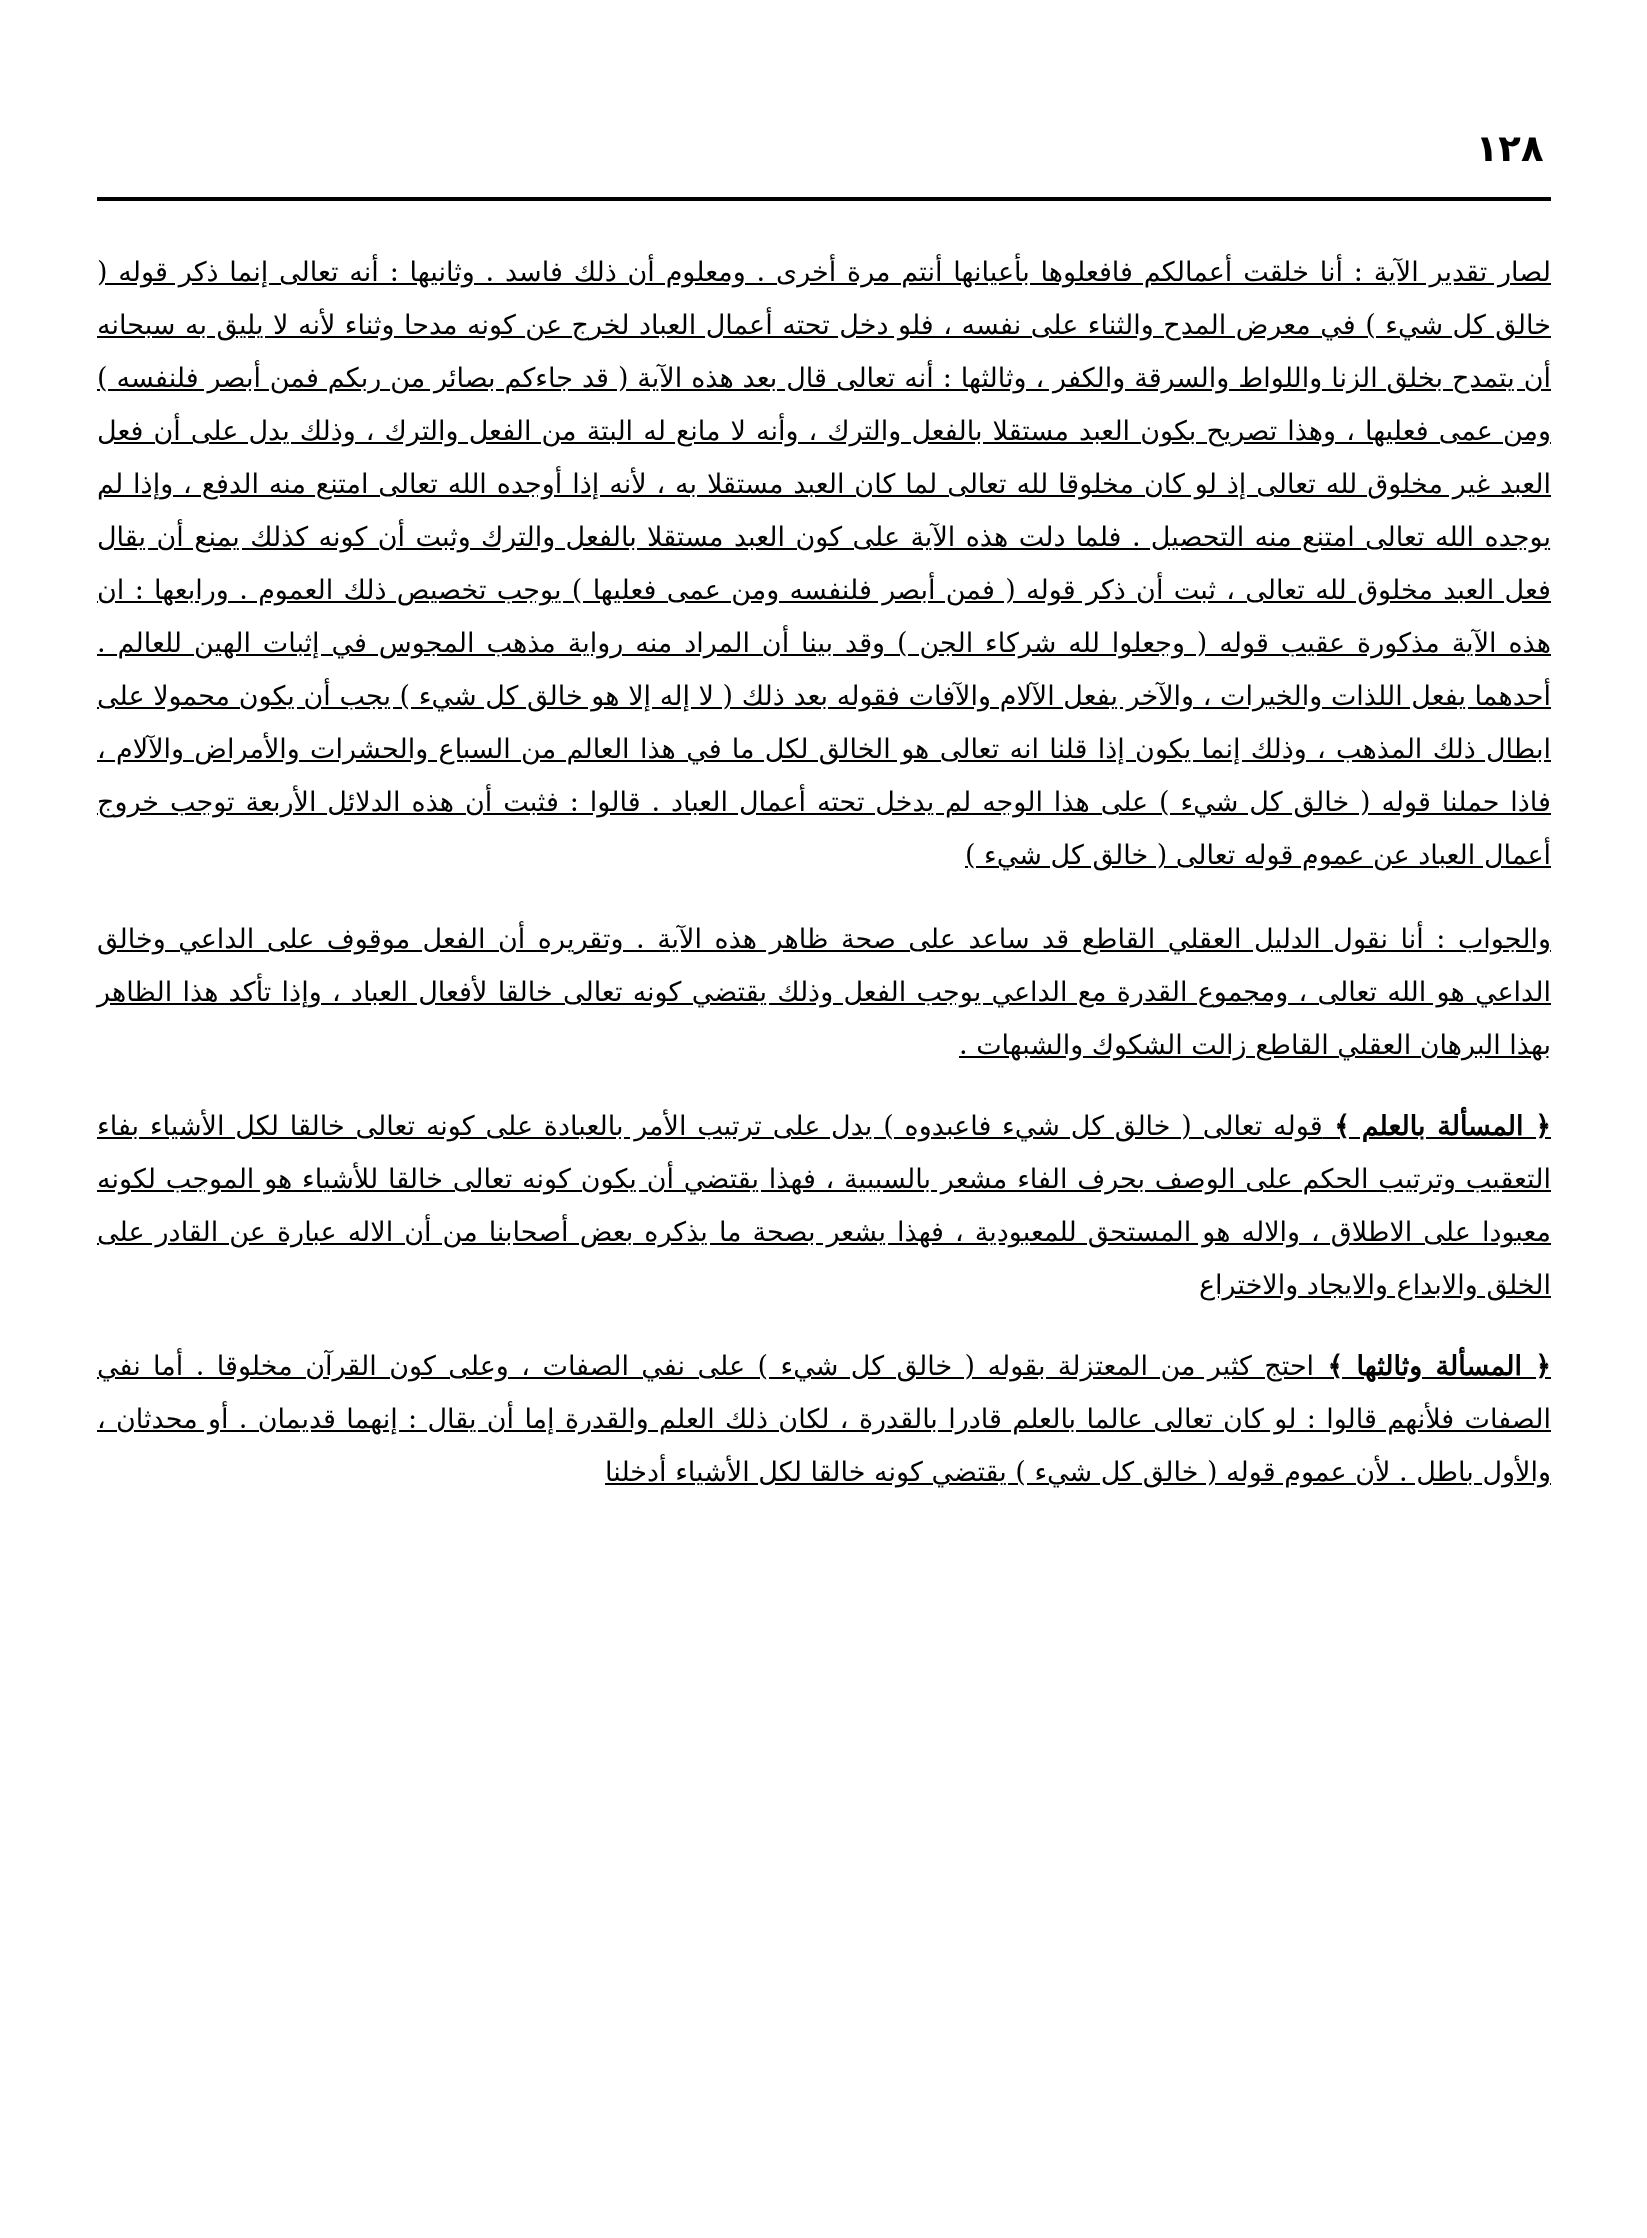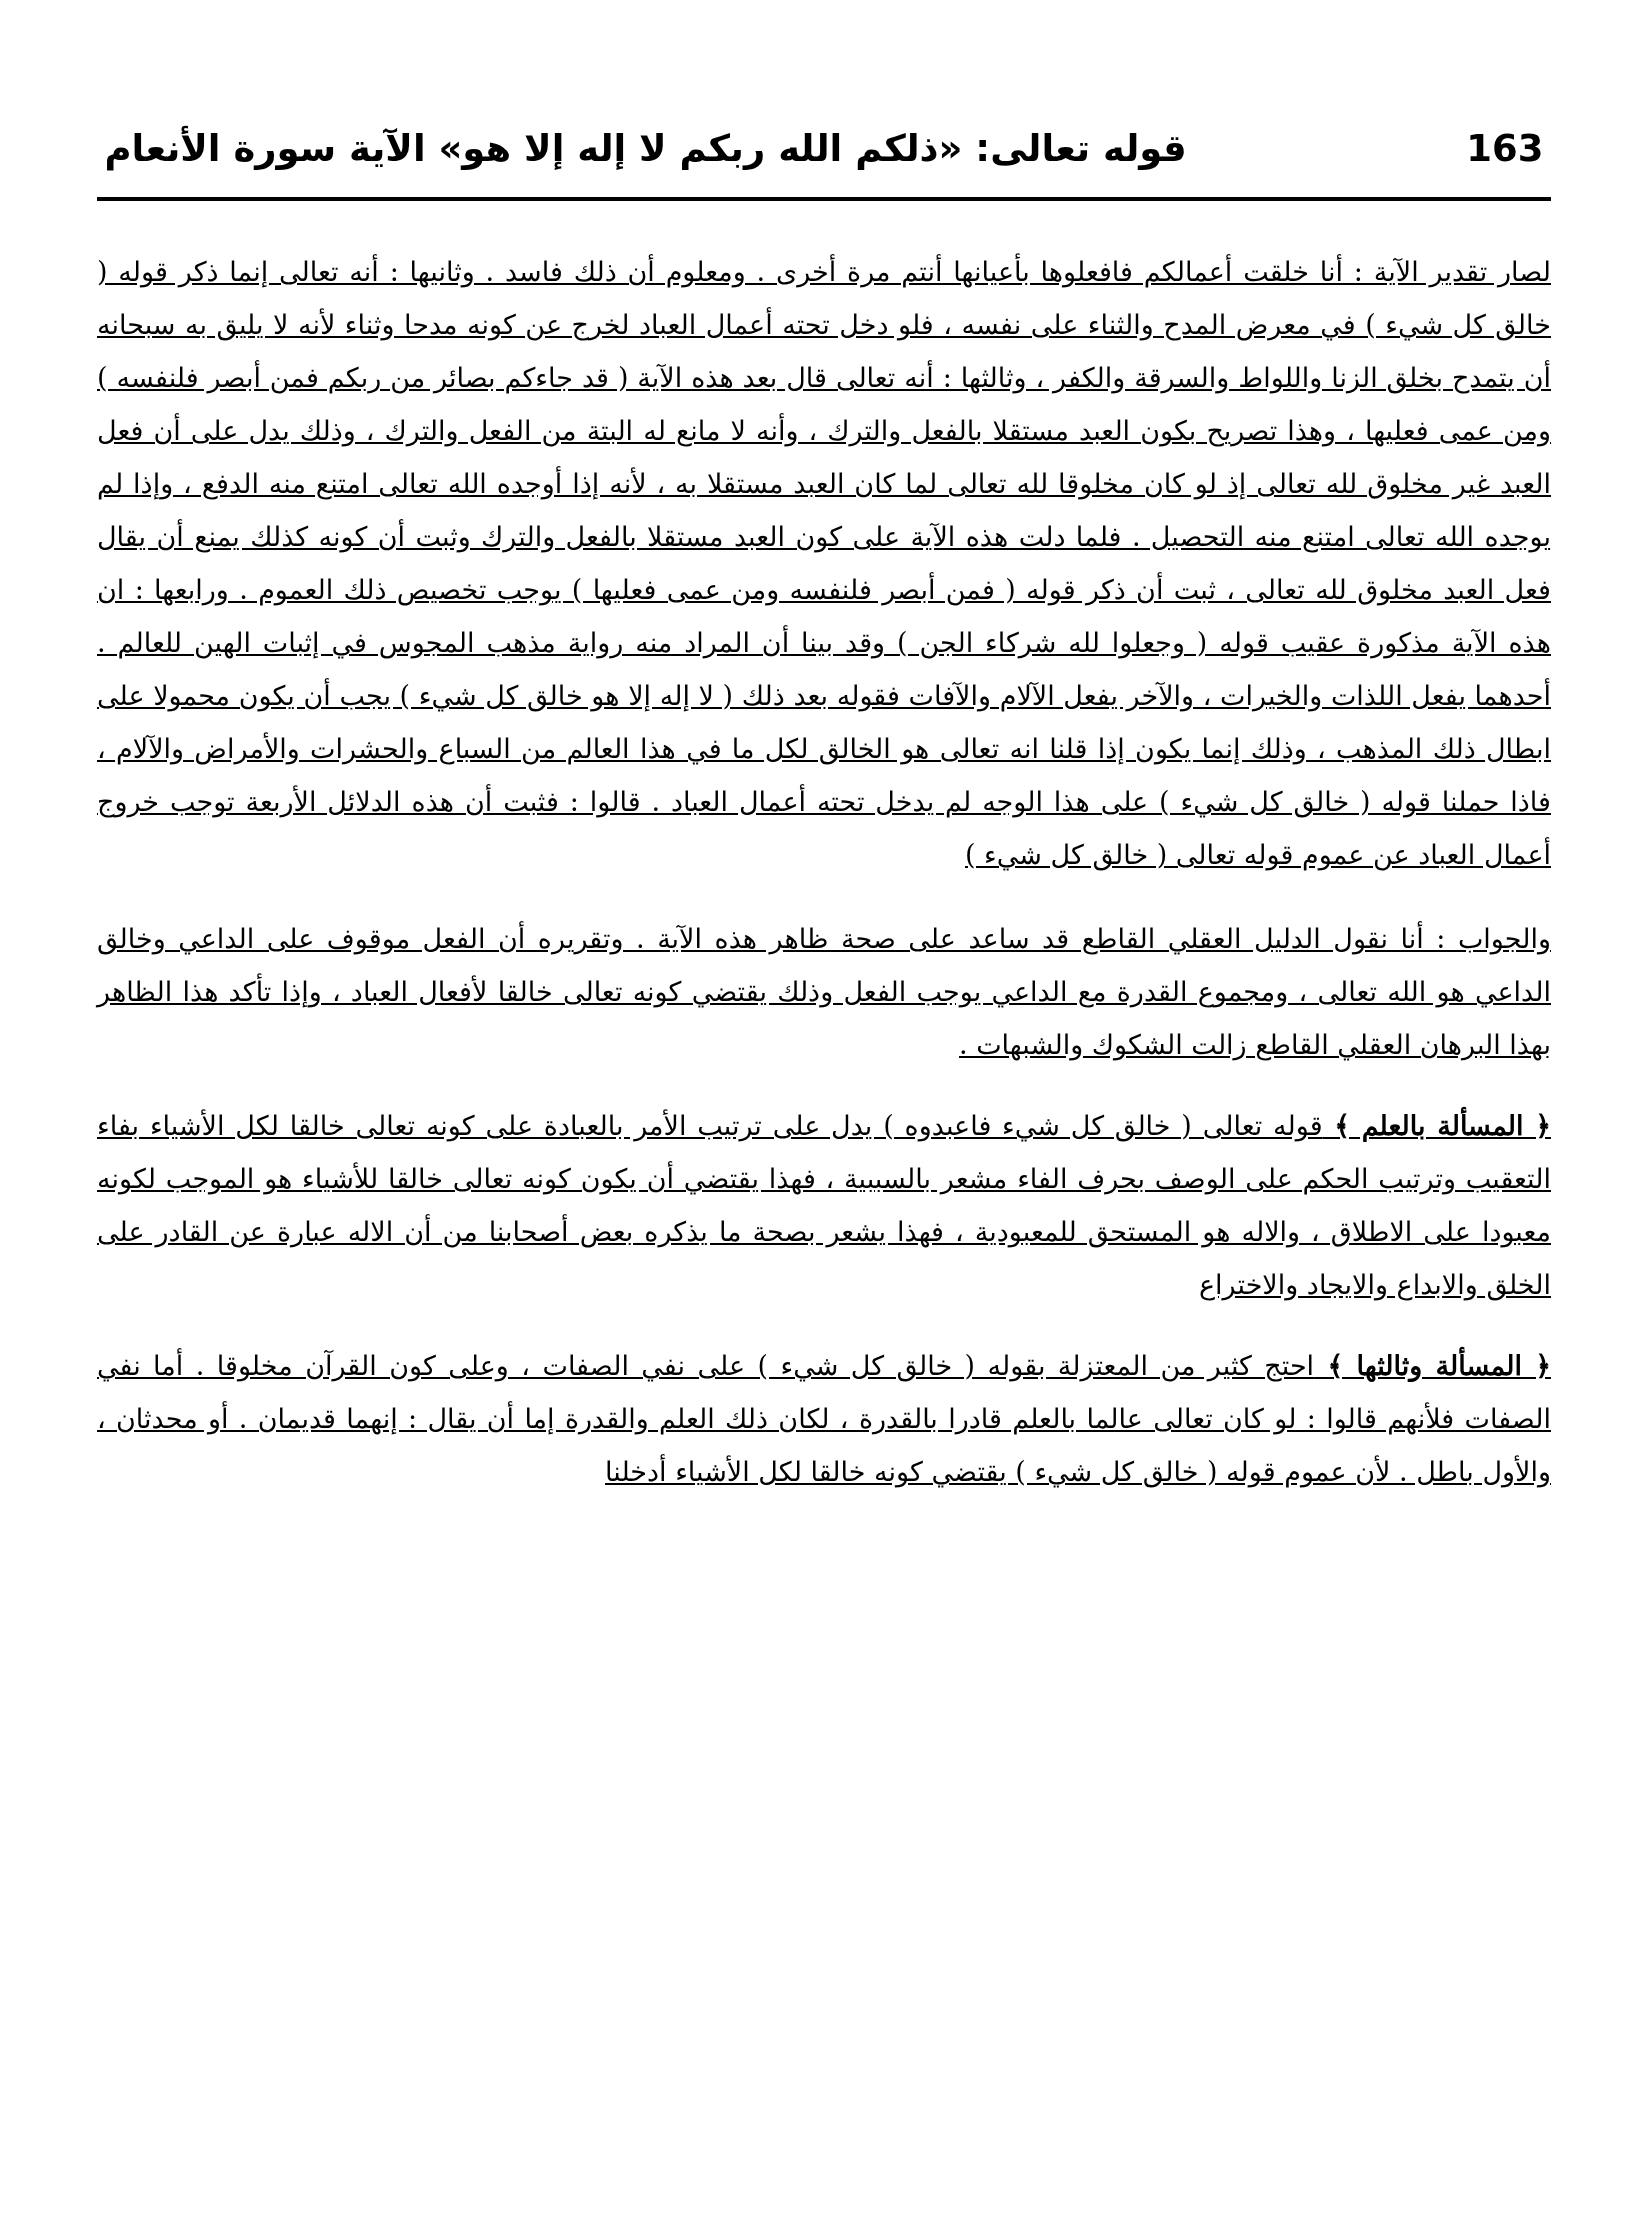--- a/index.html
+++ b/index.html
@@ -15,22 +15,21 @@
                text-align-last: right; text-decoration: underline; }
   .para { margin: 0 0 28px 0; }
   .para.first { margin-bottom: 31px; }
   .heading { font-weight: bold; }
 </style>
 </head>
 <body>
 
 <div class="page">
   <div class="running-head">
-    <span class="page-number">163</span>
-    <span class="head-title">قوله تعالى: «ذلكم الله ربكم لا إله إلا هو» الآية سورة الأنعام</span>
+    <span class="page-number">١٢٨</span>
   </div>
   <div class="rule"></div>
 
   <div class="body-text">
     <p class="para first">
       <span>لصار تقدير الآية : أنا خلقت أعمالكم فافعلوها بأعيانها أنتم مرة أخرى . ومعلوم أن ذلك فاسد . وثانيها : أنه تعالى إنما ذكر قوله ( خالق كل شيء ) في معرض المدح والثناء على نفسه ، فلو دخل تحته أعمال العباد لخرج عن كونه مدحا وثناء لأنه لا يليق به سبحانه أن يتمدح بخلق الزنا واللواط والسرقة والكفر ، وثالثها : أنه تعالى قال بعد هذه الآية ( قد جاءكم بصائر من ربكم فمن أبصر فلنفسه ) ومن عمى فعليها ، وهذا تصريح بكون العبد مستقلا بالفعل والترك ، وأنه لا مانع له البتة من الفعل والترك ، وذلك يدل على أن فعل العبد غير مخلوق لله تعالى إذ لو كان مخلوقا لله تعالى لما كان العبد مستقلا به ، لأنه إذا أوجده الله تعالى امتنع منه الدفع ، وإذا لم يوجده الله تعالى امتنع منه التحصيل . فلما دلت هذه الآية على كون العبد مستقلا بالفعل والترك وثبت أن كونه كذلك يمنع أن يقال فعل العبد مخلوق لله تعالى ، ثبت أن ذكر قوله ( فمن أبصر فلنفسه ومن عمى فعليها ) يوجب تخصيص ذلك العموم . ورابعها : ان هذه الآية مذكورة عقيب قوله ( وجعلوا لله شركاء الجن ) وقد بينا أن المراد منه رواية مذهب المجوس في إثبات الهين للعالم . أحدهما يفعل اللذات والخيرات ، والآخر يفعل الآلام والآفات فقوله بعد ذلك ( لا إله إلا هو خالق كل شيء ) يجب أن يكون محمولا على ابطال ذلك المذهب ، وذلك إنما يكون إذا قلنا انه تعالى هو الخالق لكل ما في هذا العالم من السباع والحشرات والأمراض والآلام ، فاذا حملنا قوله ( خالق كل شيء ) على هذا الوجه لم يدخل تحته أعمال العباد . قالوا : فثبت أن هذه الدلائل الأربعة توجب خروج أعمال العباد عن عموم قوله تعالى ( خالق كل شيء )</span>
     </p>
     <p class="para">
       <span>والجواب : أنا نقول الدليل العقلي القاطع قد ساعد على صحة ظاهر هذه الآية . وتقريره أن الفعل موقوف على الداعي وخالق الداعي هو الله تعالى ، ومجموع القدرة مع الداعي يوجب الفعل وذلك يقتضي كونه تعالى خالقا لأفعال العباد ، وإذا تأكد هذا الظاهر بهذا البرهان العقلي القاطع زالت الشكوك والشبهات .</span>
     </p>

